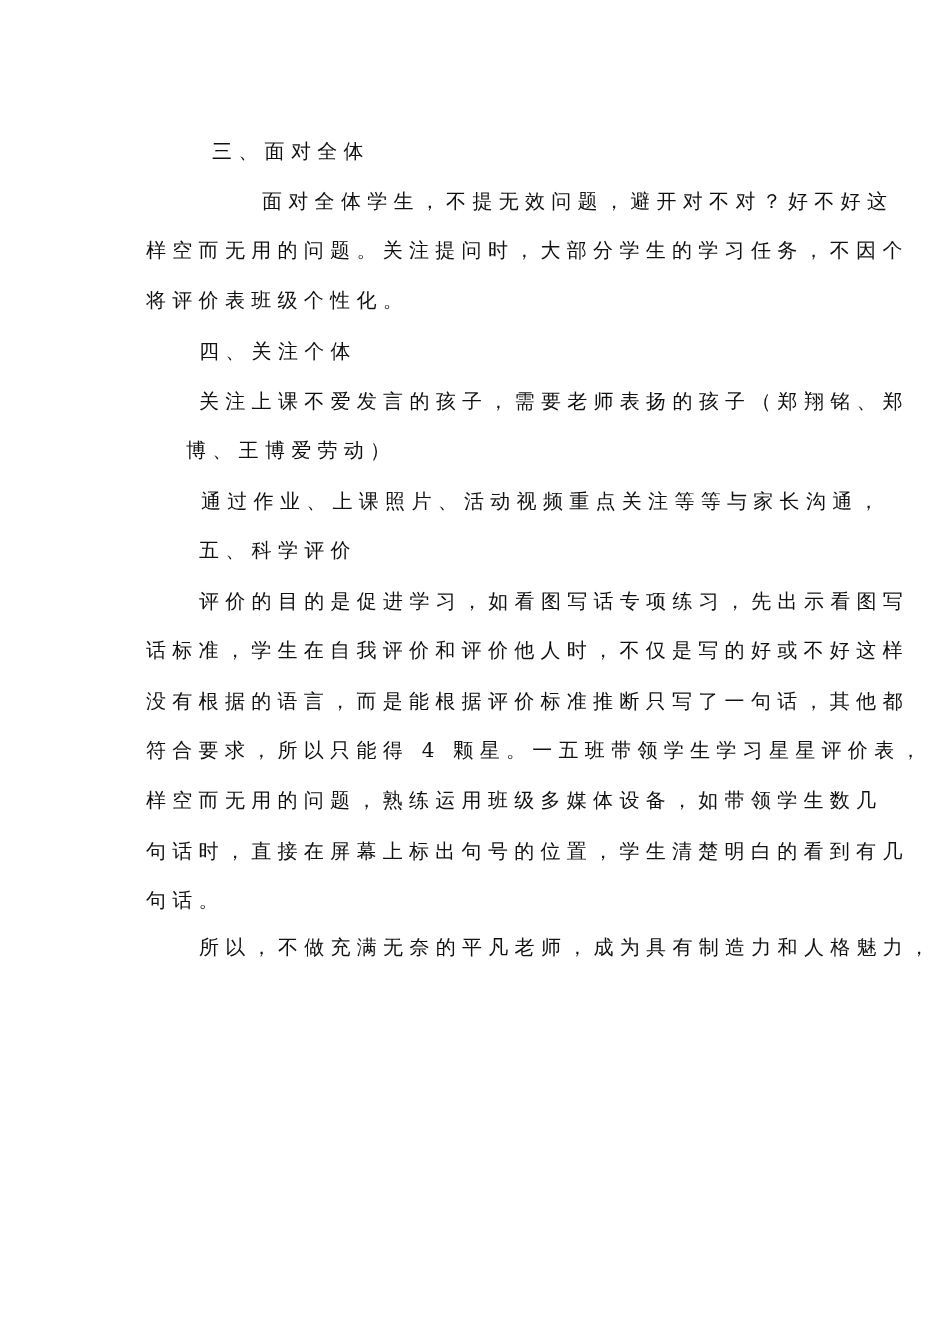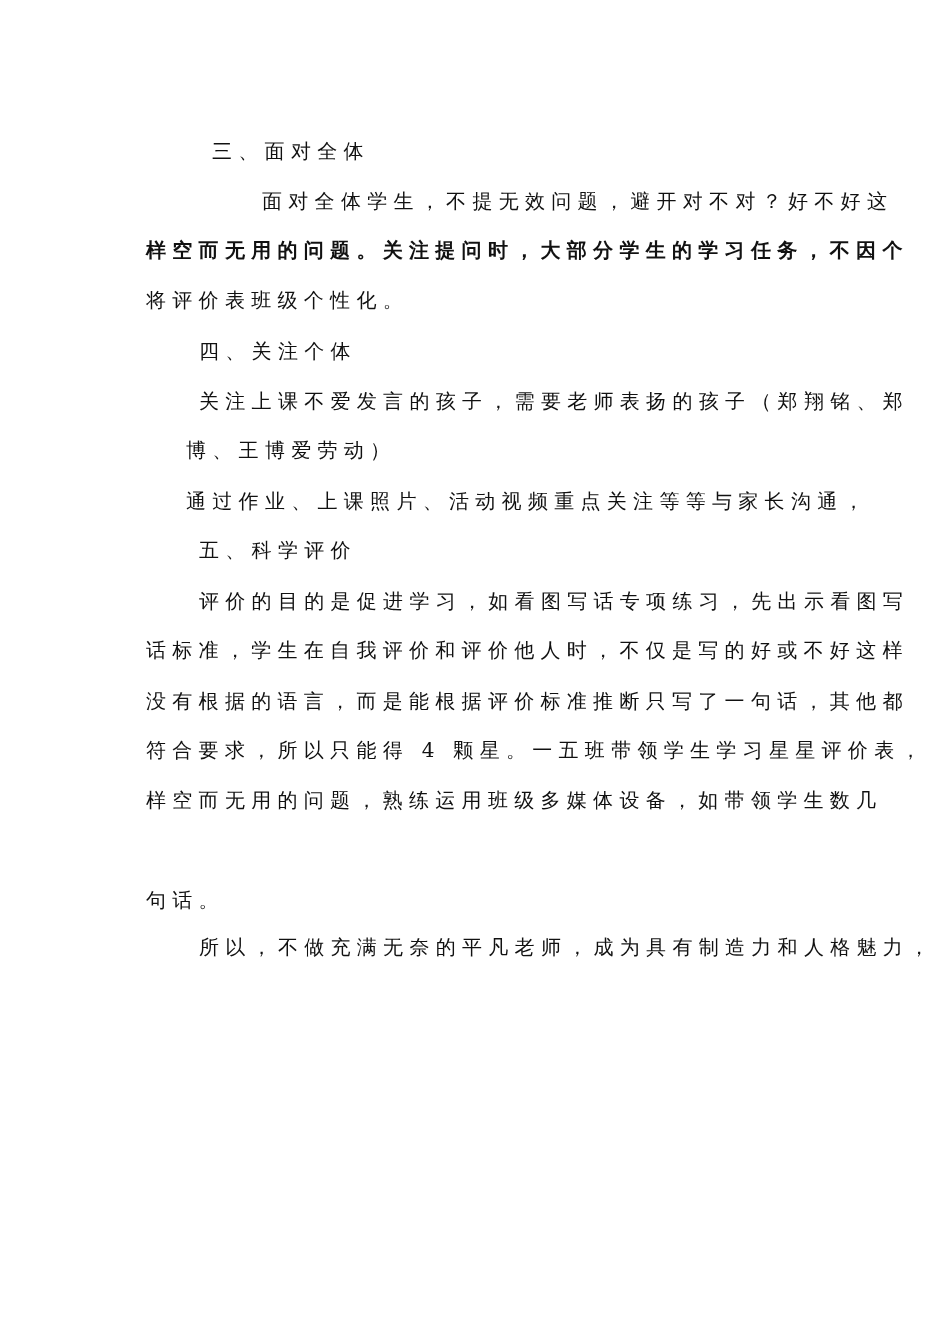--- a/index.html
+++ b/index.html
@@ -33,31 +33,32 @@
       letter-spacing: 6.3px;
     }
   </style>
 </head>
 <body>
 
 <div class="page">
 
   <div class="line" style="left:212px; top:139px;">三、面对全体</div>
   <div class="line" style="left:262px; top:189px;">面对全体学生，不提无效问题，避开对不对？好不好这</div>
-  <div class="line" style="top:238px;font-weight:bold;">样空而无用的问题。关注提问时，大部分学生的学习任务，不因个</div>
+  <div class="line" style="top:238px;">样空而无用的问题。关注提问时，大部分学生的学习任务，不因个</div>
   <div class="line" style="top:288px;">将评价表班级个性化。</div>
 
   <div class="line" style="left:199px; top:339px;font-family:Liberation Serif, serif;">四、关注个体</div>
   <div class="line" style="left:199px; top:389px;">关注上课不爱发言的孩子，需要老师表扬的孩子（郑翔铭、郑</div>
   <div class="line" style="top:438px;margin-left:40px;">博、王博爱劳动）</div>
-  <div class="line" style="left:186px; top:489px;">通过作业、上课照片、活动视频重点关注等等与家长沟通，</div>
+  <div class="line" style="left:201px; top:489px;">通过作业、上课照片、活动视频重点关注等等与家长沟通，</div>
 
   <div class="line" style="left:199px; top:538px;">五、科学评价</div>
   <div class="line" style="left:199px; top:589px;">评价的目的是促进学习，如看图写话专项练习，先出示看图写</div>
   <div class="line" style="top:638px;">话标准，学生在自我评价和评价他人时，不仅是写的好或不好这样</div>
   <div class="line" style="top:689px;">没有根据的语言，而是能根据评价标准推断只写了一句话，其他都</div>
   <div class="line" style="top:738px;">符合要求，所以只能得 4 颗星。一五班带领学生学习星星评价表，</div>
   <div class="line" style="top:788px;">样空而无用的问题，熟练运用班级多媒体设备，如带领学生数几</div>
+  <div class="line" style="top:839px;">句话时，直接在屏幕上标出句号的位置，学生清楚明白的看到有几</div>
   <div class="line" style="top:888px;">句话。</div>
 
   <div class="line" style="left:199px; top:935px;">所以，不做充满无奈的平凡老师，成为具有制造力和人格魅力，</div>
 
 </div>
 
 </body></html>

